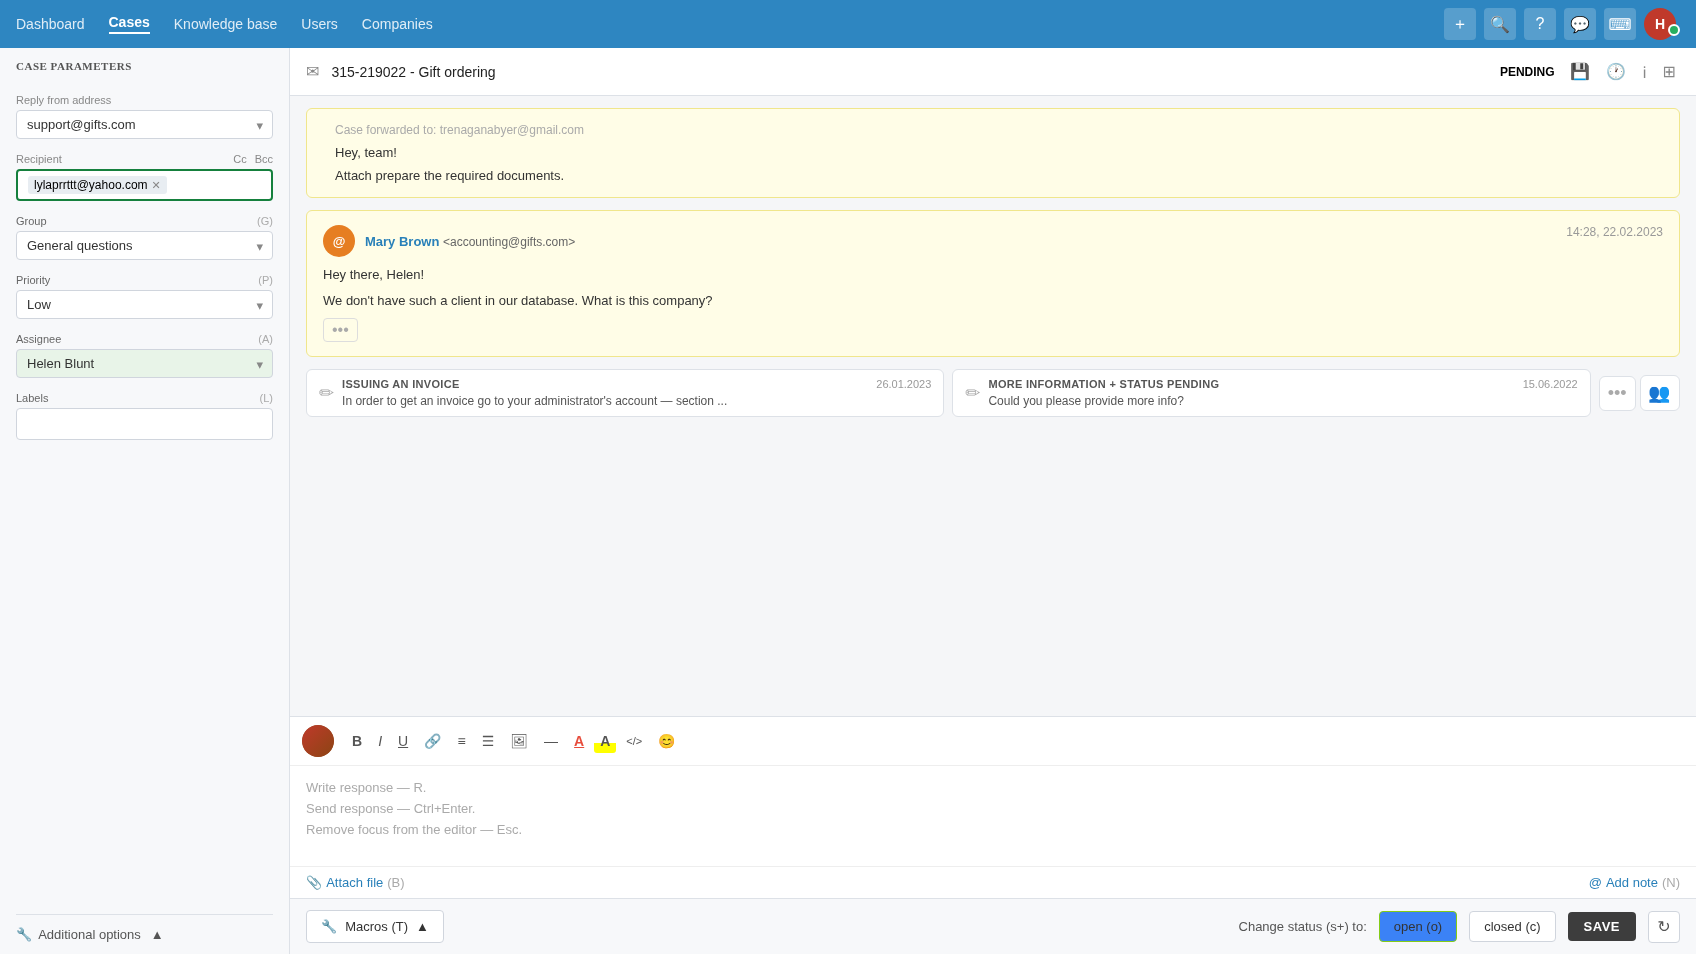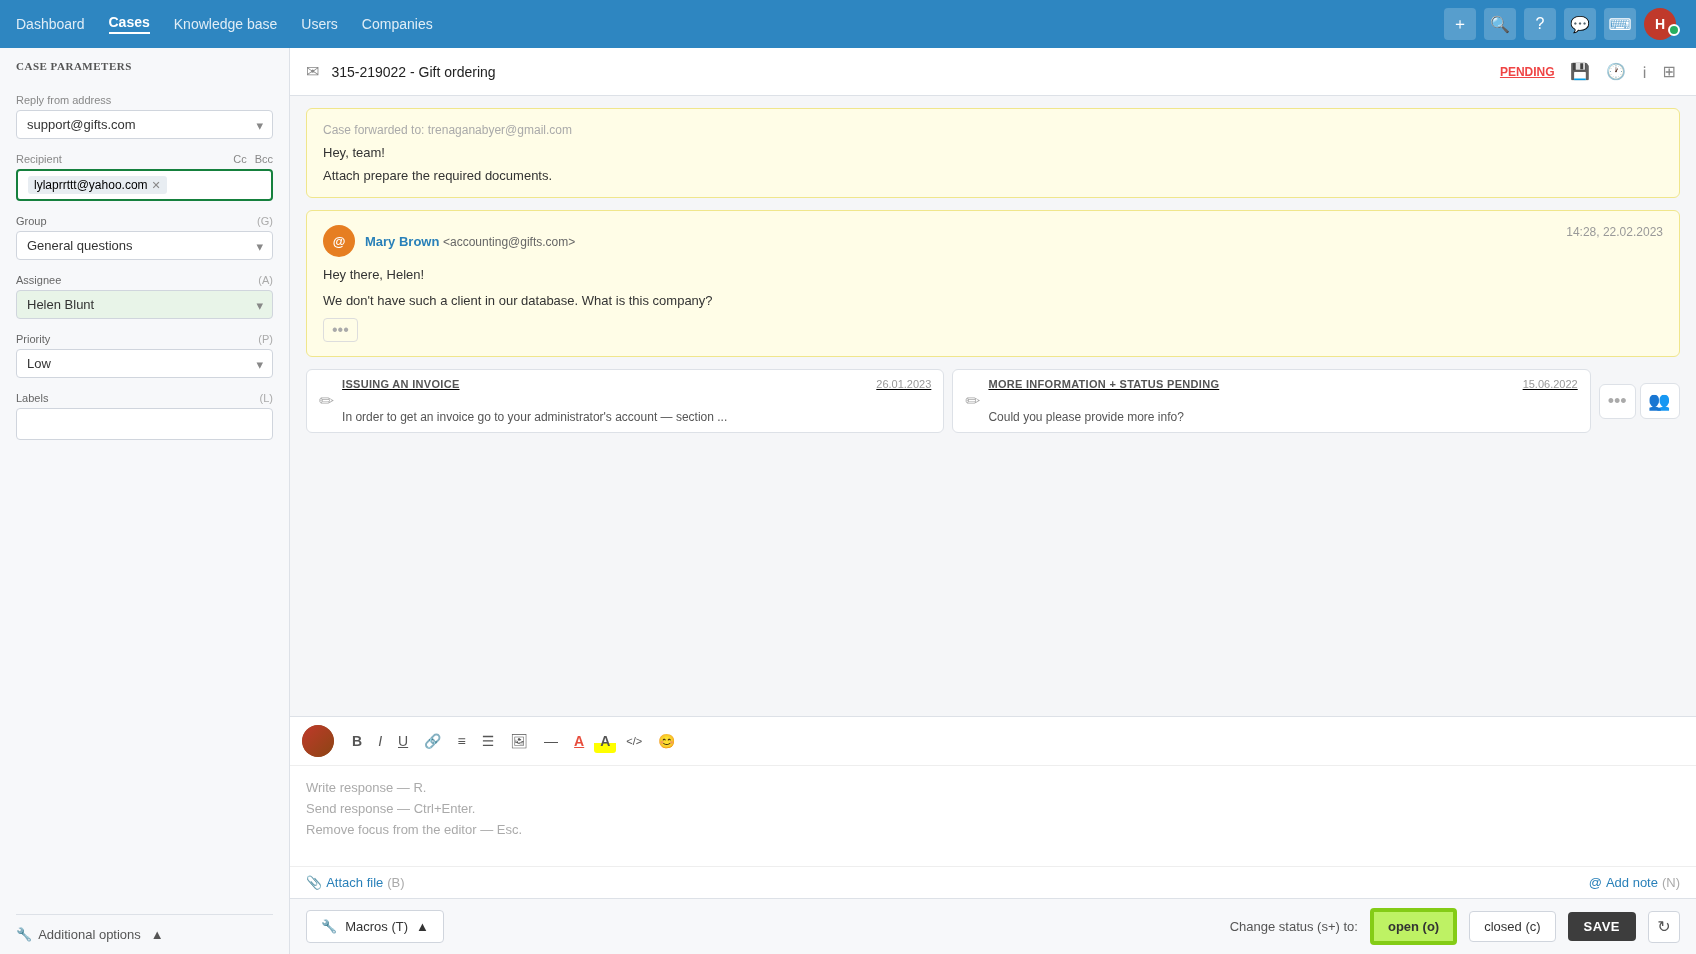--- a/index.html
+++ b/index.html
@@ -191,26 +191,25 @@
     .case-header-email-icon {
       color: #888;
       font-size: 16px;
     }
     .case-title {
       font-size: 14px;
       font-weight: 500;
       color: #222;
     }
     .case-status {
-      color: #ef4444;
+      color: #000000;
       font-size: 12px;
       font-weight: 600;
       text-transform: uppercase;
       margin-left: auto;
-      text-decoration: underline;
     }
     .case-header-icons {
       display: flex;
       gap: 8px;
       align-items: center;
     }
     .header-icon-btn {
       color: #888;
       cursor: pointer;
       font-size: 16px;
@@ -288,36 +287,35 @@
       margin-top: 8px;
       padding: 2px 8px;
       border: 1px solid #ddd;
       border-radius: 4px;
       display: inline-block;
     }
     .first-message-partial {
       background: #fffde7;
       border: 1px solid #f0e68c;
       border-radius: 6px;
-      padding: 14px 16px;
+      padding: 14px 28px;
     }
     .canned-card {
       background: #fff;
       border: 1px solid #dde1e7;
       border-radius: 6px;
       padding: 8px 12px;
       flex: 1;
       min-width: 0;
       cursor: pointer;
     }
     .canned-card-header {
       display: flex;
       justify-content: space-between;
-      margin-bottom: 20px;
-      text-decoration: underline;
+      margin-bottom: 4px;
     }
     .canned-card-title {
       font-size: 11px;
       font-weight: 600;
       color: #555;
       text-transform: uppercase;
       letter-spacing: 0.3px;
     }
     .canned-card-date {
       font-size: 11px;
@@ -415,26 +413,25 @@
       gap: 8px;
     }
     .change-status-label {
       margin-left: auto;
       font-size: 13px;
       color: #555;
     }
     .status-btn {
       padding: 7px 14px;
       border-radius: 4px;
-      border: 4px solid #84cc16;
-      font-size: 13px;
-      cursor: pointer;
-      background: #bef264;
+      border: 1px solid #84cc16;
+      font-size: 13px;
+      cursor: pointer;
+      background: #3b82f6;
       color: #333;
-      font-weight: bold;
     }
     .status-btn.closed {
       background: #fff;
       border: 1px solid #d0d5dd;
       font-weight: 500;
     }
     .save-btn {
       padding: 7px 16px;
       background: #3d3d3d;
       color: #fff;
@@ -542,38 +539,38 @@
       </div>
       <div class="field-select-wrapper">
         <select>
           <option>General questions</option>
         </select>
       </div>
     </div>
 
     <div class="field-group">
       <div class="field-label">
+        <span class="field-label-key">Priority</span>
+        <span class="field-label-shortcut">(P)</span>
+      </div>
+      <div class="field-select-wrapper">
+        <select>
+          <option>Low</option>
+        </select>
+      </div>
+    </div>
+
+    <div class="field-group">
+      <div class="field-label">
         <span class="field-label-key">Assignee</span>
         <span class="field-label-shortcut">(A)</span>
       </div>
       <div class="field-select-wrapper">
         <select class="assignee-select" style="background:#e8f4e8;">
           <option>Helen Blunt</option>
-        </select>
-      </div>
-    </div>
-
-    <div class="field-group">
-      <div class="field-label">
-        <span class="field-label-key">Priority</span>
-        <span class="field-label-shortcut">(P)</span>
-      </div>
-      <div class="field-select-wrapper">
-        <select>
-          <option>Low</option>
         </select>
       </div>
     </div>
 
     <div class="field-group">
       <div class="field-label">
         <span class="field-label-key">Labels</span>
         <span class="field-label-shortcut">(L)</span>
       </div>
       <input class="tag-input" type="text" style="">

